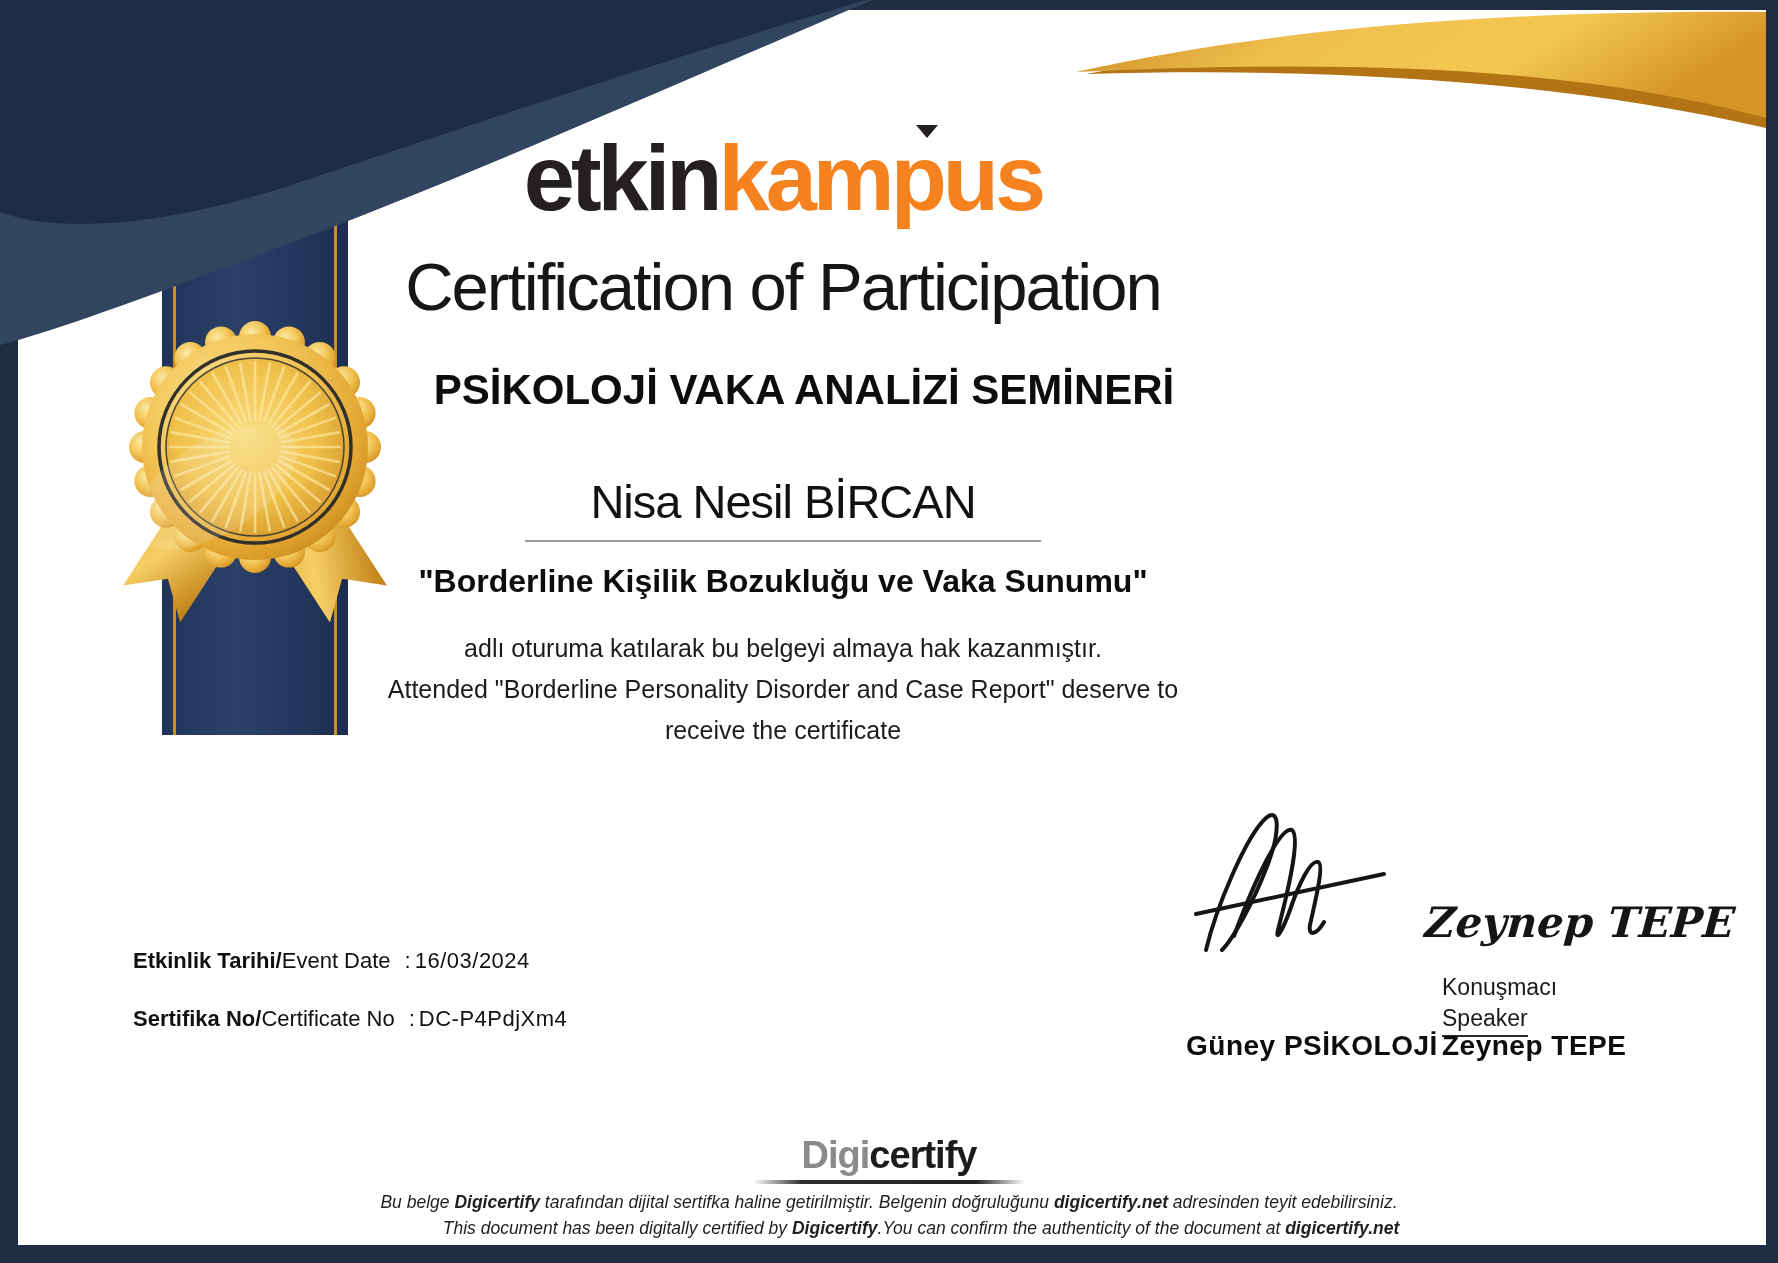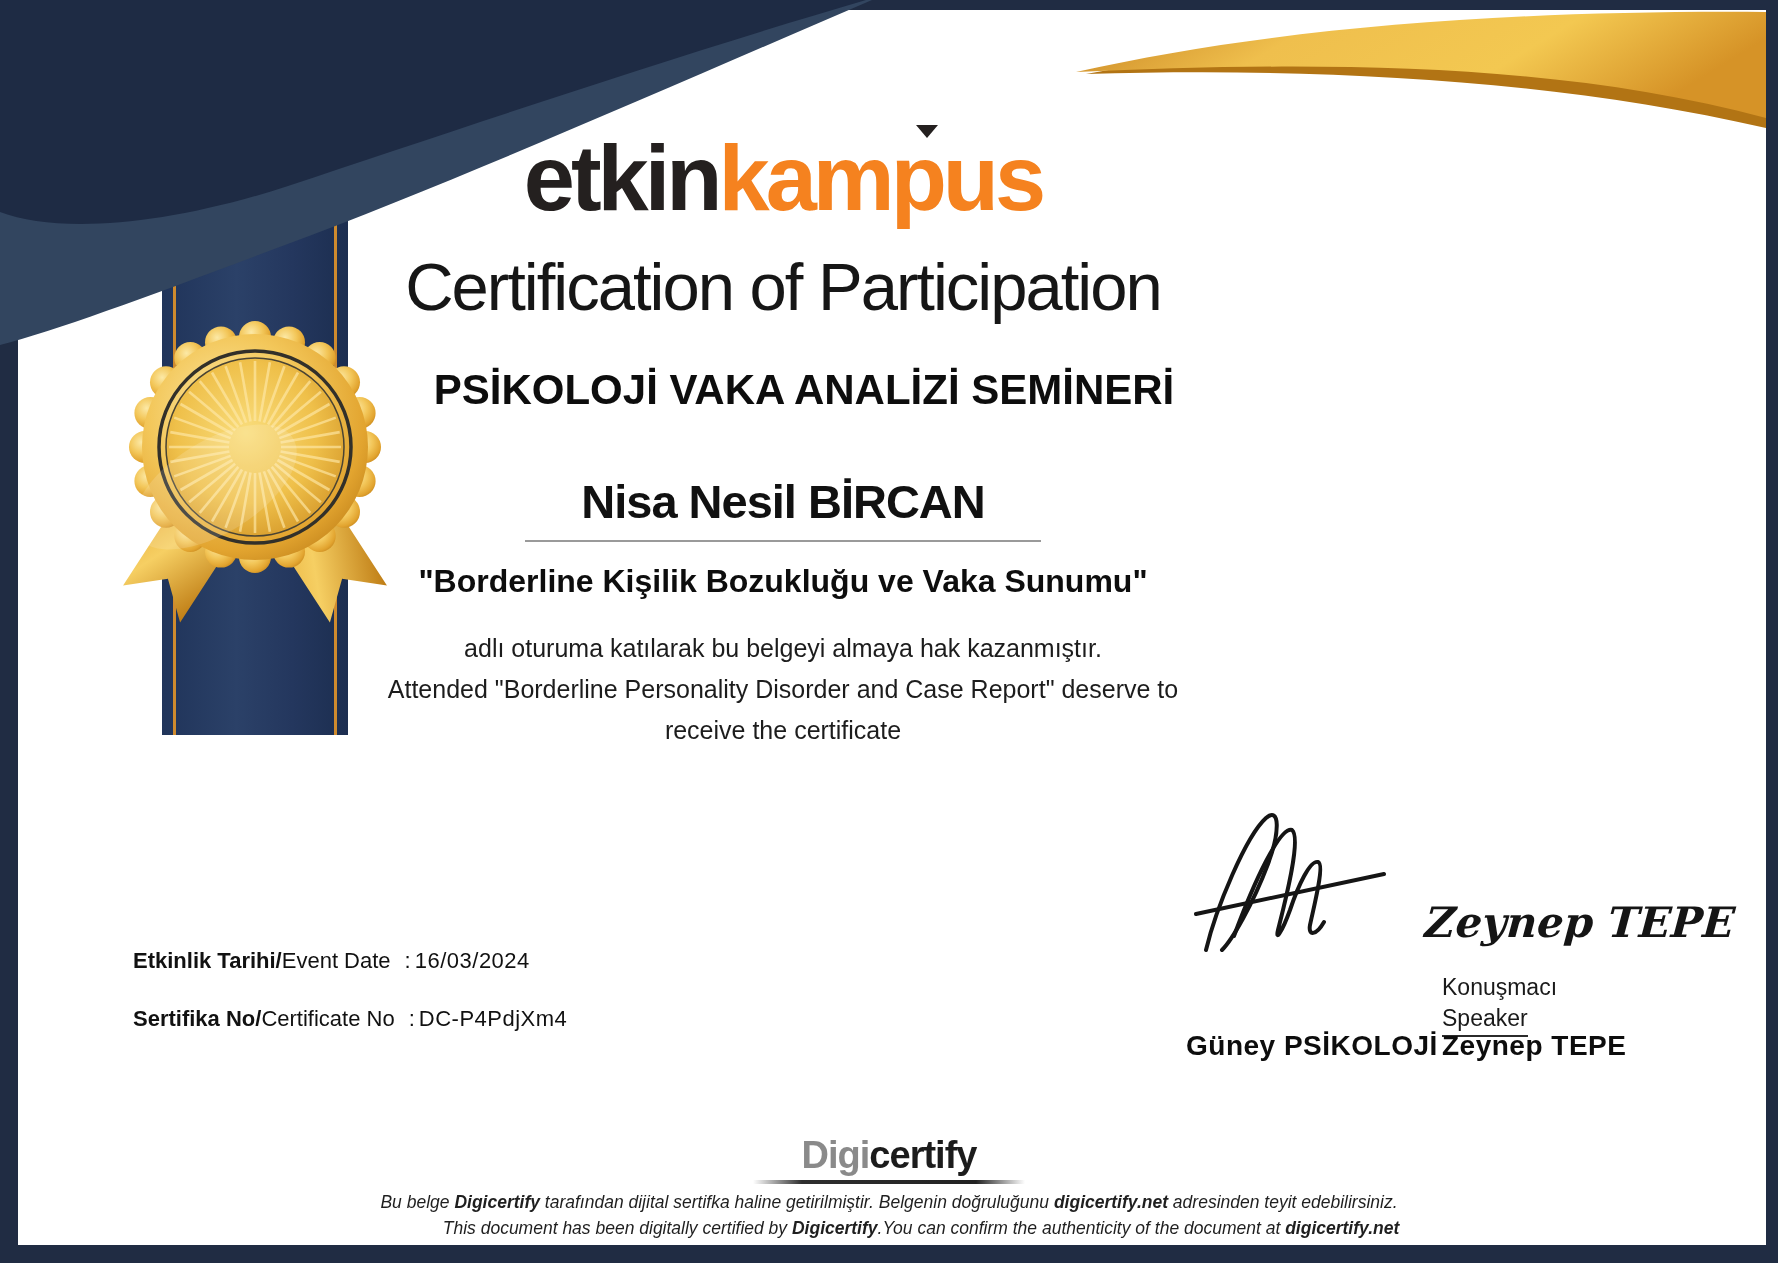--- a/index.html
+++ b/index.html
@@ -23,21 +23,21 @@
   .logo .p2{color:#f5821f;position:relative;}
   .logo .p2::after{content:"";position:absolute;left:61%;top:-2px;
         border-left:11px solid transparent;border-right:11px solid transparent;
         border-top:13px solid #24201f;}
 
   .cert-title{position:absolute;left:0;top:248px;width:1566px;text-align:center;
         font-size:67px;font-weight:300;color:#161616;letter-spacing:-2px;}
   .seminar-title{position:absolute;left:0;top:366px;width:1566px;text-align:center;
         font-size:42px;font-weight:700;color:#0d0d0d;margin-left:21px;}
   .participant{position:absolute;left:0;top:474px;width:1566px;text-align:center;
-        font-size:47px;font-weight:700;color:#111;letter-spacing:-1px;}
+        font-size:47px;font-weight:400;color:#111;letter-spacing:-1px;}
   .name-underline{position:absolute;left:525px;top:540px;width:516px;height:2px;background:#9a9a9a;}
   .session-title{position:absolute;left:0;top:563px;width:1566px;text-align:center;
         font-size:32px;font-weight:800;color:#0d0d0d;}
   .body-text{position:absolute;left:0;top:628px;width:1566px;text-align:center;
         font-size:25px;color:#1c1c1c;line-height:41px;}
 
   
   .meta-row{position:absolute;left:133px;font-size:22px;color:#111;white-space:nowrap;}
   .meta-row.r1{top:948px;} .meta-row.r2{top:1006px;}
   .meta-row .tr{font-weight:800;} .meta-row .en{font-weight:400;}

